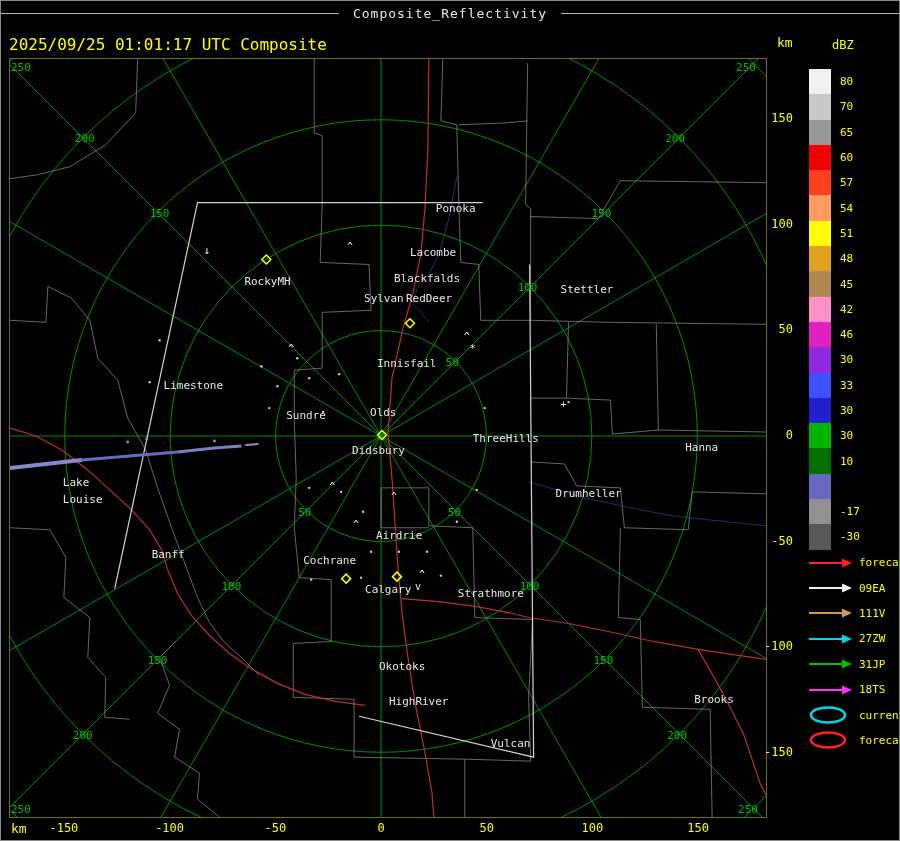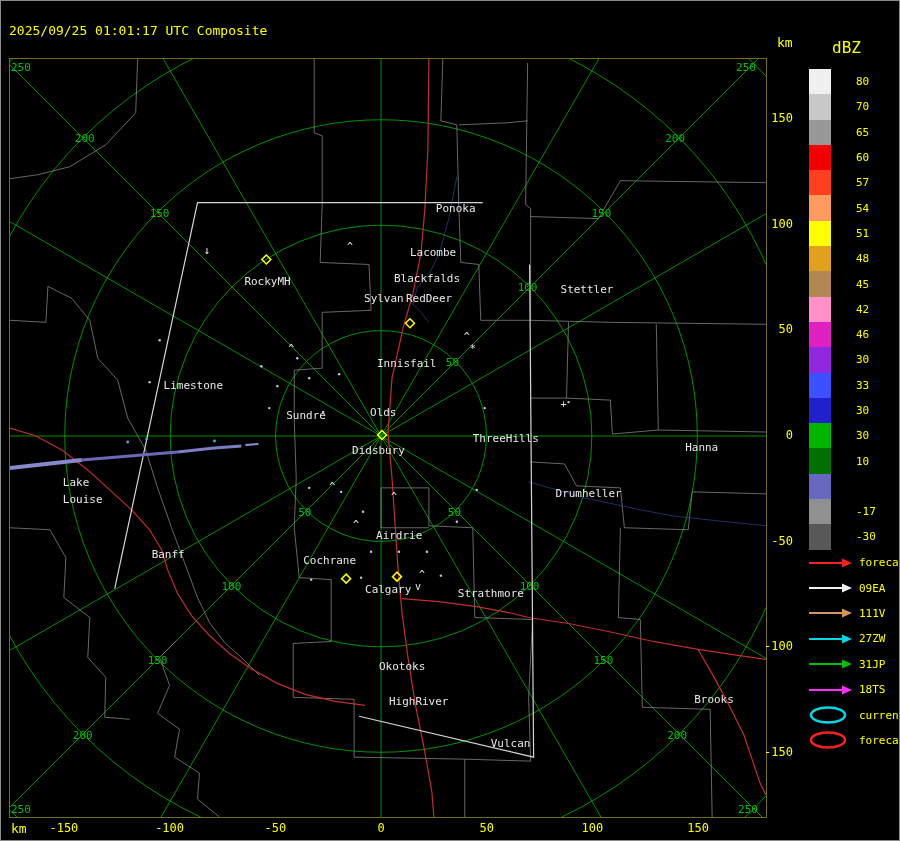--- a/index.html
+++ b/index.html
@@ -2,41 +2,46 @@
 <html><head>
 <meta charset="utf-8">
 <style>
   *{margin:0;padding:0;box-sizing:border-box}
   html,body{width:900px;height:841px;background:#000;overflow:hidden}
   body{font-family:"DejaVu Sans Mono",monospace;position:relative}
   .window{position:absolute;inset:0;border:1px solid #8a8a8a;background:#000}
   .titlebar{position:absolute;top:0;left:0;right:0;height:24px;display:flex;align-items:center}
   .tline{flex:1;height:1px;background:#b8b8b8}
   .title{color:#e8e8e8;font-size:13px;letter-spacing:1px;padding:0 14px;white-space:pre}
-  .timestamp{position:absolute;left:8px;top:22px;color:#ffff00;font-size:13px}
+  .timestamp{position:absolute;left:8px;top:34px;color:#ffff00;font-size:16px}
   .km-top{position:absolute;left:776px;top:34px;color:#ffff00;font-size:13px}
   .map-frame{position:absolute;left:8px;top:57px;width:758px;height:760px;border:1px solid #6e6e1e;background:#000}
   .map-frame svg{position:absolute;left:0;top:0;display:block}
   .axis-label{position:absolute;color:#ffff00;font-size:12px}
   .right-axis-label{width:32px;text-align:right}
   .bottom-axis-label{width:44px;text-align:center;top:820px}
   .km-bottom{position:absolute;left:10px;top:820px;color:#ffff00;font-size:13px}
-  .cb-title{position:absolute;left:831px;top:37px;color:#ffff00;font-size:16px}
+  .cb-title{position:absolute;left:831px;top:37px;color:#ffff00;font-size:12px}
   #colorbar{position:absolute;left:808px;top:68px}
   .cb-row{display:flex;align-items:center;height:25.3px}
   .cb-swatch{width:22px;height:25.3px;flex:none}
-  .cb-label{margin-left:25px;color:#ffff00;font-size:11px}
+  .cb-label{margin-left:9px;color:#ffff00;font-size:11px}
   #legend{position:absolute;left:806px;top:549px}
   .lg-row{display:flex;align-items:center;height:25.4px}
   .lg-label{margin-left:6px;color:#ffff00;font-size:11px}
 </style>
 </head>
 <body>
 
 <div class="window">
+  <div class="titlebar">
+    <div class="tline"></div>
+    <div class="title">Composite_Reflectivity</div>
+    <div class="tline"></div>
+  </div>
 
   <div class="timestamp">2025/09/25 01:01:17 UTC Composite</div>
   <div class="km-top">km</div>
 
   <div class="map-frame">
     <svg id="map-svg" width="756" height="758" viewBox="0 0 758 760">
         <circle cx="372" cy="378" r="105.69999999999999" fill="none" stroke="#00a000" stroke-width="1" opacity="0.9"></circle>
         <circle cx="372" cy="378" r="211.39999999999998" fill="none" stroke="#00a000" stroke-width="1" opacity="0.9"></circle>
         <circle cx="372" cy="378" r="317.09999999999997" fill="none" stroke="#00a000" stroke-width="1" opacity="0.9"></circle>
         <circle cx="372" cy="378" r="422.79999999999995" fill="none" stroke="#00a000" stroke-width="1" opacity="0.9"></circle>

